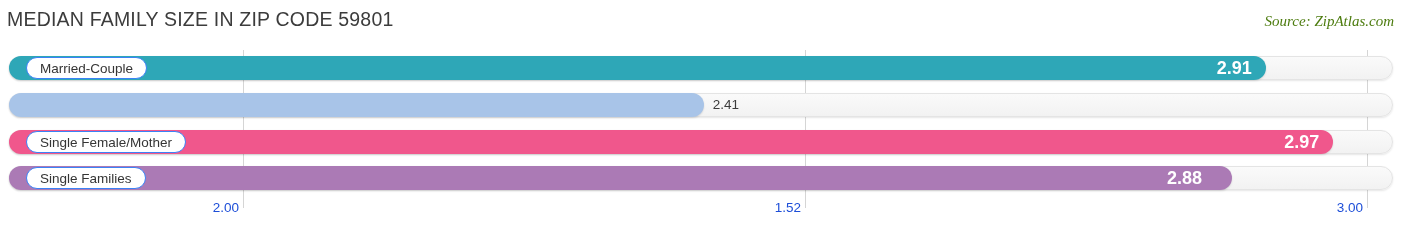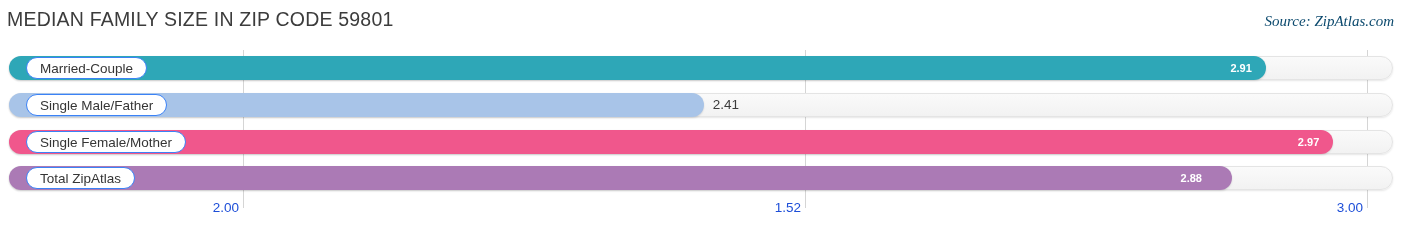--- a/index.html
+++ b/index.html
@@ -7,21 +7,21 @@
 
   
   #chart-title{
     position:absolute;left:7px;top:8px;
     font-size:19.5px;font-weight:400;letter-spacing:.2px;
     color:#3c3c3c;white-space:nowrap;
   }
   #source-credit{
     position:absolute;right:12px;top:13px;
     font-family:"Liberation Serif",serif;
-    font-style:italic;font-size:15px;color:#0c4a6e;white-space:nowrap;
+    font-style:italic;font-size:15px;color:#4d7c0f;white-space:nowrap;
   }
 
   
   #plot{
     position:absolute;left:0;top:50px;width:1406px;height:150px;
   }
   .gridline{
     position:absolute;top:0;width:1px;height:158px;
     background:#d5d5d5;
   }
@@ -42,21 +42,21 @@
     box-sizing:border-box;
     box-shadow:0 1px 2px rgba(0,0,0,.10);
   }
   .bar{
     position:absolute;left:9px;top:0;height:24px;
     border-radius:12px;
     box-shadow:0 1px 2px rgba(0,0,0,.13);
   }
   .value-in{
     position:absolute;right:14px;top:0;height:24px;line-height:24px;
-    font-size:11px;font-weight:bold;color:#ffffff;white-space:nowrap;
+    font-size:18px;font-weight:bold;color:#ffffff;white-space:nowrap;
   }
   .value-out{
     position:absolute;top:0;height:32px;line-height:24px;
     font-size:13.5px;color:#3c3c3c;white-space:nowrap;padding-left:9px;
   }
   .cat-pill{
     position:absolute;left:26px;top:1px;height:22px;line-height:22px;
     background:#ffffff;border:1px solid #3b82f6;border-radius:11px;
     padding:0 13px;font-size:13.5px;color:#353535;white-space:nowrap;
     box-sizing:border-box;
@@ -78,27 +78,26 @@
     <div class="row" style="top: 6px; width: 1406px;">
       <div class="track" style="width: 1384px;"></div>
       <div class="bar" style="width: 1256.84px; background: rgb(46, 167, 183);"></div>
       <div class="value-in" style="right: 154.16px;">2.91</div>
       <div class="cat-pill">Married-Couple</div>
     </div>
     <div class="row" style="top: 43px; width: 1406px;">
       <div class="track" style="width: 1384px;"></div>
       <div class="bar" style="width: 694.84px; background: rgb(168, 196, 232);"></div>
       <div class="value-out" style="left: 703.84px;">2.41</div>
-      <div class="cat-pill">Single Male/Father</div>
     </div>
     <div class="row" style="top: 80px; width: 1406px;">
       <div class="track" style="width: 1384px;"></div>
       <div class="bar" style="width: 1324.28px; background: rgb(240, 87, 140);"></div>
       <div class="value-in" style="right: 86.72px;">2.97</div>
       <div class="cat-pill">Single Female/Mother</div>
     </div>
     <div class="row" style="top: 116px; width: 1406px;">
       <div class="track" style="width: 1384px;"></div>
       <div class="bar" style="width: 1223.12px; background: rgb(171, 122, 181);"></div>
       <div class="value-in" style="right: 204px;">2.88</div>
-      <div class="cat-pill">Total ZipAtlas</div>
+      <div class="cat-pill">Single Families</div>
     </div>
   </div>
 
 </body></html>

